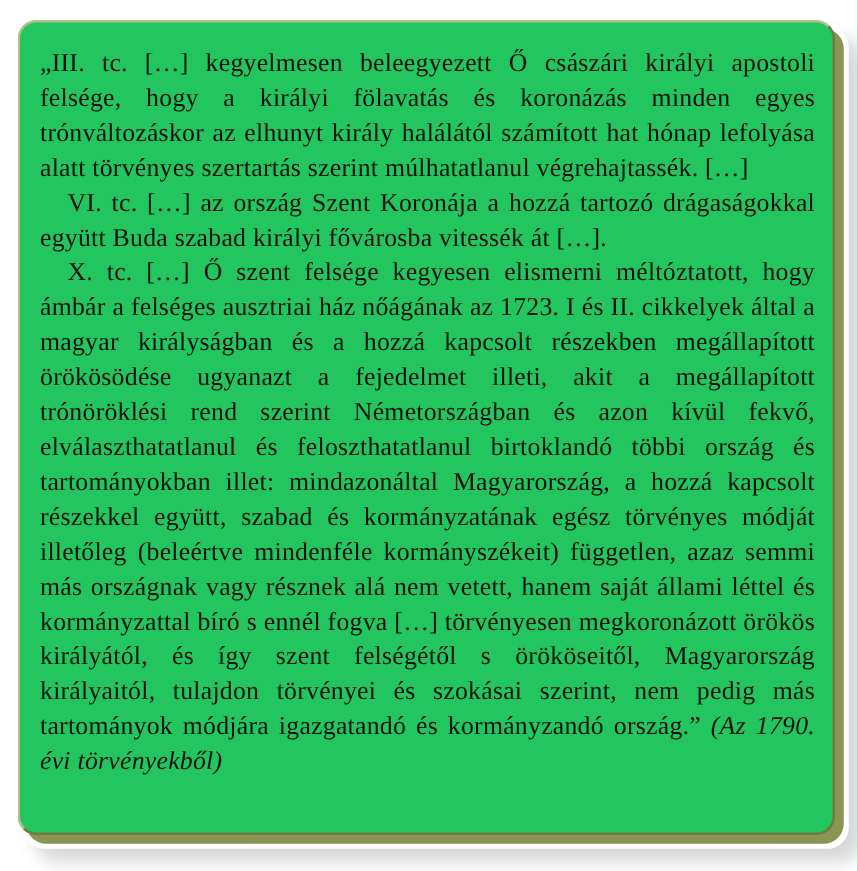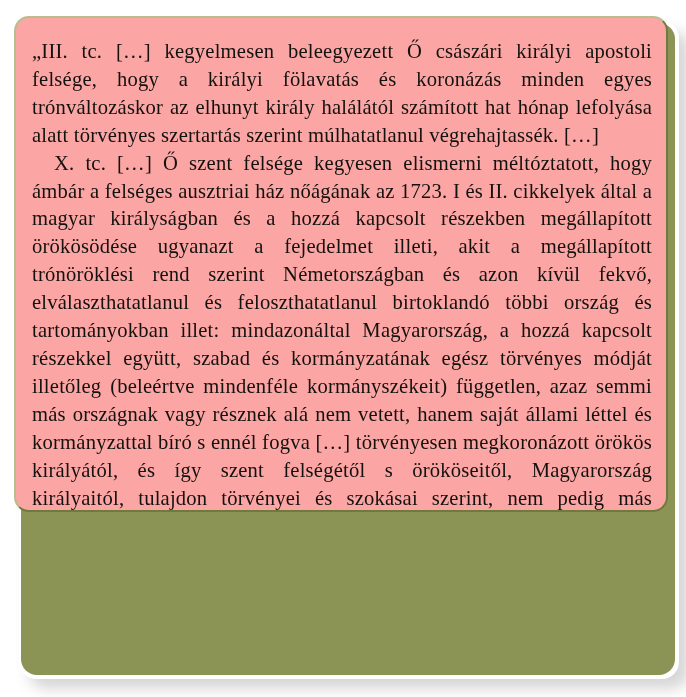--- a/index.html
+++ b/index.html
@@ -43,24 +43,24 @@
     border-radius: 17px;
     background: transparent;
     box-shadow: 10px 10px 14px rgba(120,120,120,0.30);
   }
 
   .source-box {
     position: absolute;
     left: 14px;
     top: 16px;
     width: 654px;
-    height: 496px;
+    height: 652px;
     box-sizing: border-box;
     border-radius: 15px;
-    background: #fca5a5;
+    background: #22c55e;
     border-top: 2px solid #b9bd8e;
     border-left: 2px solid #b9bd8e;
     border-right: 2px solid #6f7a3c;
     border-bottom: 2px solid #6f7a3c;
     overflow: hidden;
   }
 
   .source-inner {
     padding: 20px 14px 14px 16px;
   }
@@ -90,19 +90,20 @@
 <div class="page">
 
   <div class="source-box-ambient"></div>
   <div class="source-box-shadow"></div>
 
   <div class="source-box">
     <div class="source-inner">
 
       <p class="quote-text">„III. tc. […] kegyelmesen beleegyezett Ő császári királyi apostoli felsége, hogy a királyi fölavatás és koronázás minden egyes trónváltozáskor az elhunyt király halálától számított hat hónap lefolyása alatt törvényes szertartás szerint múlhatatlanul végrehajtassék. […]</p>
 
+      <p class="quote-text">VI. tc. […] az ország Szent Koronája a hozzá tartozó drágaságokkal együtt Buda szabad királyi fővárosba vitessék át […].</p>
 
       <p class="quote-text"><span>X. tc. […] Ő szent felsége kegyesen elismerni méltóztatott, hogy ámbár a felséges ausztriai ház nőágának az 1723. I és II. cikkelyek által a magyar királyságban és a hozzá kapcsolt részekben megállapított örökösödése ugyanazt a fejedelmet illeti, akit a megállapított trónöröklési rend szerint Németországban és azon kívül fekvő, elválaszthatatlanul és feloszthatatlanul birtoklandó többi ország és tartományokban illet: mindazonáltal Magyarország, a hozzá kapcsolt részekkel együtt, szabad és kormányzatának egész törvényes módját illetőleg (beleértve mindenféle kormányszékeit) független, azaz semmi más országnak vagy résznek alá nem vetett, hanem saját állami léttel és kormányzattal bíró s ennél fogva […] törvényesen megkoronázott örökös királyától, és így szent felségétől s örököseitől, Magyarország királyaitól, tulajdon törvényei és szokásai szerint, nem pedig más tartományok módjára igazgatandó és kormányzandó ország.”</span><span class="attribution"> (Az 1790. évi törvényekből)</span></p>
 
     </div>
   </div>
 
 </div>
 
 </body></html>

